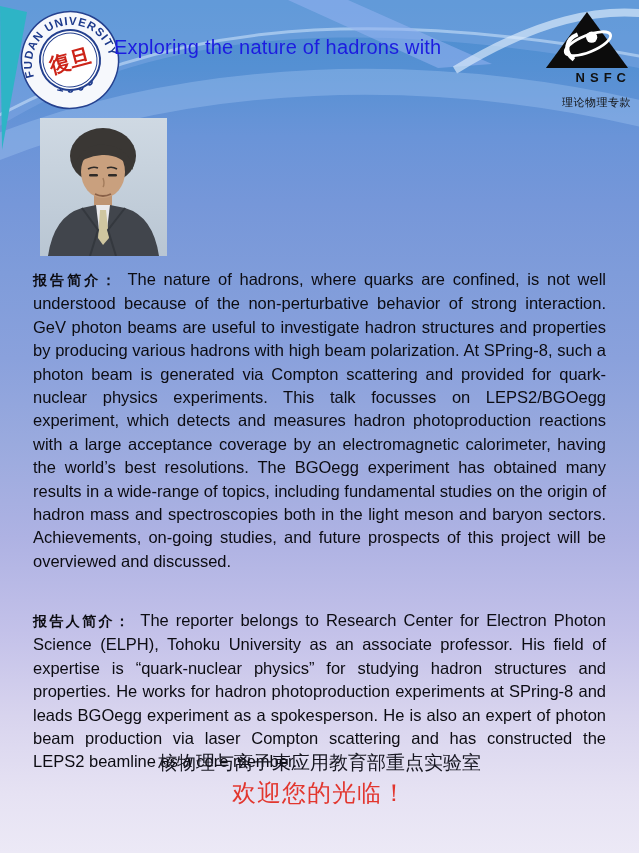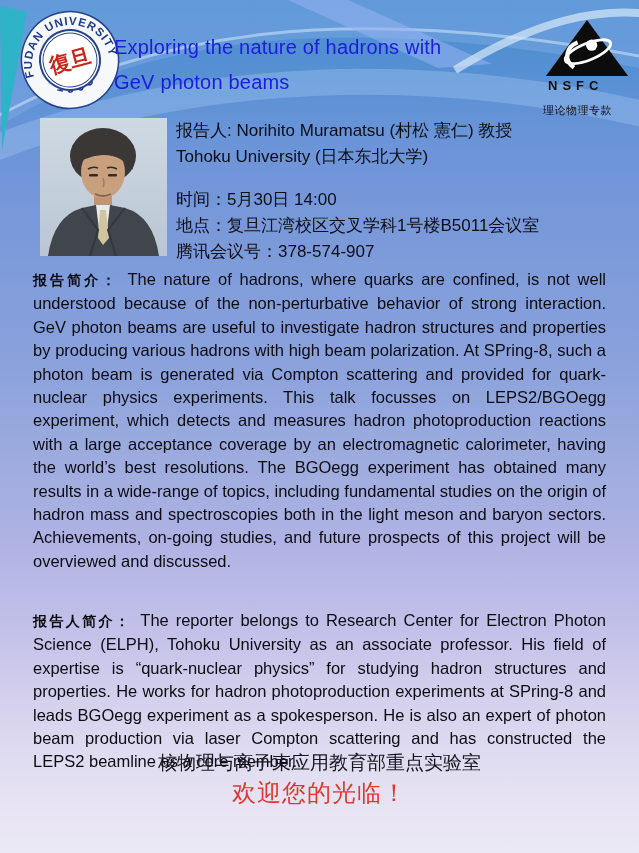--- a/index.html
+++ b/index.html
@@ -21,22 +21,22 @@
   .fudan-logo svg{width:100%;height:100%;}
   .fudan-ring-text{font-size:11.5px;font-weight:bold;fill:#1d3a8c;letter-spacing:1px;}
   .fudan-year-text{font-size:13px;font-weight:bold;fill:#1d3a8c;letter-spacing:4px;}
   .fudan-seal{font-size:21px;font-weight:bold;fill:#cc2418;font-family:"Liberation Serif","DejaVu Serif",serif;}
   .title{
     position:absolute;left:114px;top:30px;
     color:#1c1ce0;font-weight:normal;font-size:20px;line-height:35px;
     white-space:nowrap;letter-spacing:0.2px;
   }
   .nsfc{
-    position:absolute;right:8px;top:19px;width:88px;
-    text-align:left;color:#111;
+    position:absolute;right:8px;top:11px;width:88px;
+    text-align:right;color:#111;
   }
   .nsfc svg{width:84px;height:58px;display:block;margin:0 auto;}
   .nsfc-acronym{font-size:13px;font-weight:bold;letter-spacing:5px;margin-top:1px;padding-left:5px;}
   .nsfc-sub{font-size:11px;margin-top:10px;letter-spacing:0.5px;}
   .photo{position:absolute;left:40px;top:118px;width:127px;height:138px;}
   .photo svg{width:100%;height:100%;display:block;}
   .speaker-info{
     position:absolute;left:176px;top:118px;width:445px;
     color:#0e0e16;font-size:17px;line-height:26px;
   }
@@ -81,21 +81,20 @@
         <textPath href="#fudanArcBottom" startOffset="50%" text-anchor="middle">1905</textPath>
       </text>
       <circle cx="50" cy="50" r="30" fill="#ffffff" stroke="#25418f" stroke-width="2"></circle>
       <circle cx="50" cy="50" r="27" fill="none" stroke="#25418f" stroke-width="1"></circle>
       <text class="fudan-seal" x="50" y="58" text-anchor="middle">復旦</text>
     </svg>
   </div>
 
   <div class="title">
     <div>Exploring the nature of hadrons with</div>
-    <div>GeV photon beams</div>
   </div>
 
   <div class="nsfc">
     <svg viewBox="0 0 90 62">
       <polygon points="45,1 89,61 1,61" fill="#0c0c0c"></polygon>
       <ellipse cx="46" cy="35" rx="26" ry="9" fill="none" stroke="#ffffff" stroke-width="3" transform="rotate(-22 46 35)"></ellipse>
       <circle cx="50" cy="28" r="6" fill="#ffffff"></circle>
       <path d="M 31,52 C 20,44 22,30 35,25" stroke="#ffffff" stroke-width="4.5" fill="none"></path>
     </svg>
     <div class="nsfc-acronym">NSFC</div>
@@ -122,27 +121,20 @@
       <path d="M 63,60 q 2,6 0,9" stroke="#a37c5c" stroke-width="1.4" fill="none"></path>
       <path d="M 55,76 q 8,4 16,0" stroke="#8a6148" stroke-width="1.8" fill="none"></path>
       <path d="M 8,138 Q 14,98 42,90 L 56,87 Q 63,94 70,87 L 85,90 Q 113,98 119,138 Z" fill="#41454c"></path>
       <polygon points="56,87 70,87 67,112 59,112" fill="#e9e9ec"></polygon>
       <polygon points="60,92 66,92 69,120 63,127 58,120" fill="#cfc6a0"></polygon>
       <path d="M 42,90 L 58,112 L 50,138" fill="none" stroke="#34383e" stroke-width="2"></path>
       <path d="M 85,90 L 68,112 L 76,138" fill="none" stroke="#34383e" stroke-width="2"></path>
     </svg>
   </div>
 
-  <div class="speaker-info">
-    <div>报告人: Norihito Muramatsu (村松 憲仁) 教授</div>
-    <div>Tohoku University (日本东北大学)</div>
-    <div class="s-gap">时间：5月30日 14:00</div>
-    <div>地点：复旦江湾校区交叉学科1号楼B5011会议室</div>
-    <div>腾讯会议号：378-574-907</div>
-  </div>
 
   <p class="abstract"><b class="label">报告简介：</b><span>The nature of hadrons, where quarks are confined, is not well understood because of the non-perturbative behavior of strong interaction. GeV photon beams are useful to investigate hadron structures and properties by producing various hadrons with high beam polarization. At SPring-8, such a photon beam is generated via Compton scattering and provided for quark-nuclear physics experiments. This talk focusses on LEPS2/BGOegg experiment, which detects and measures hadron photoproduction reactions with a large acceptance coverage by an electromagnetic calorimeter, having the world’s best resolutions. The BGOegg experiment has obtained many results in a wide-range of topics, including fundamental studies on the origin of hadron mass and spectroscopies both in the light meson and baryon sectors. Achievements, on-going studies, and future prospects of this project will be overviewed and discussed.</span></p>
 
   <p class="bio"><b class="label">报告人简介：</b><span>The reporter belongs to Research Center for Electron Photon Science (ELPH), Tohoku University as an associate professor. His field of expertise is “quark-nuclear physics” for studying hadron structures and properties. He works for hadron photoproduction experiments at SPring-8 and leads BGOegg experiment as a spokesperson. He is also an expert of photon beam production via laser Compton scattering and has constructed the LEPS2 beamline as a core member.</span></p>
 
   <div class="footer">
     <div>核物理与离子束应用教育部重点实验室</div>
     <div class="welcome">欢迎您的光临！</div>
   </div>
 

